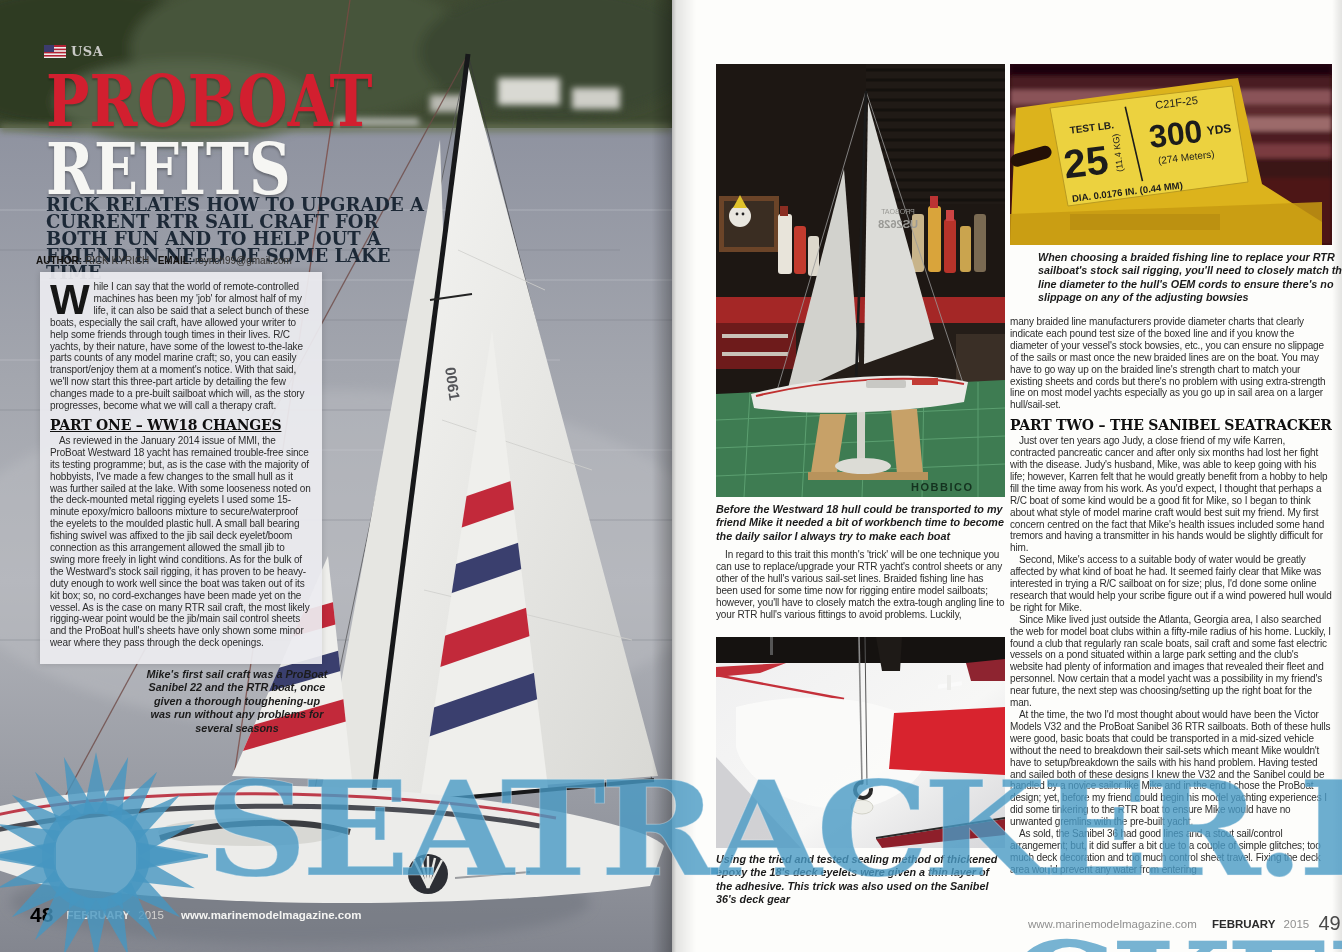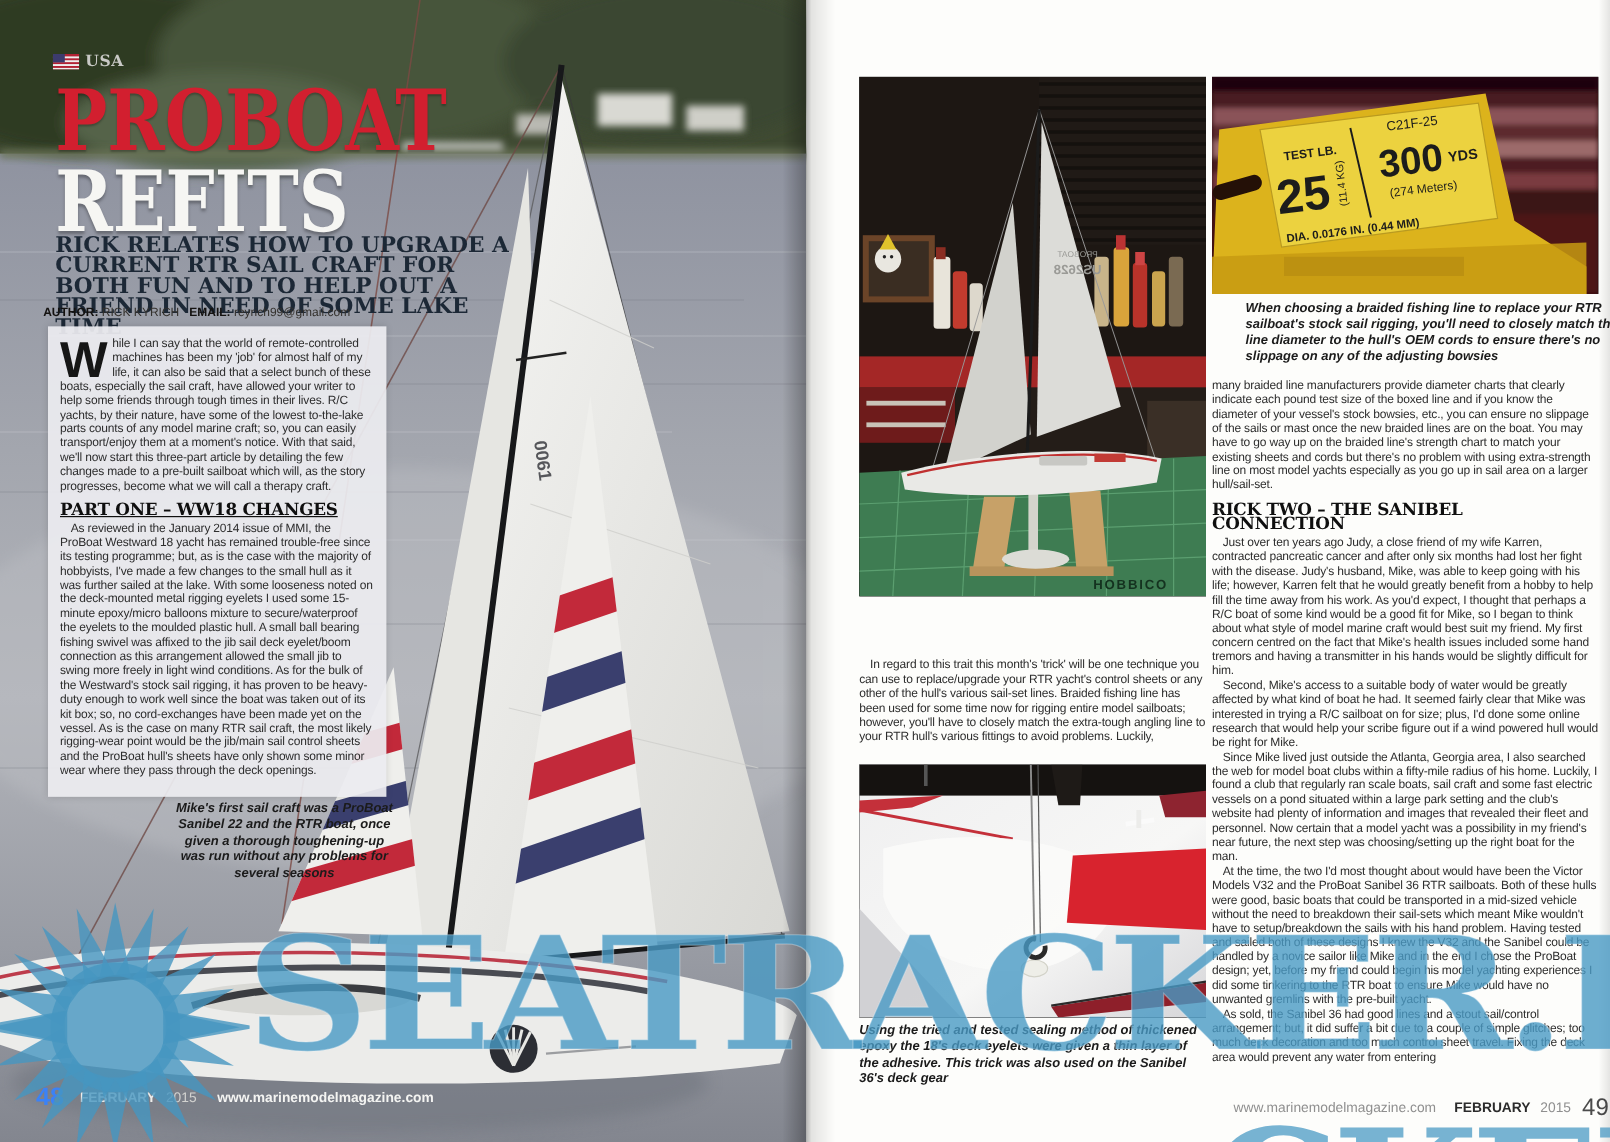--- a/index.html
+++ b/index.html
@@ -18,21 +18,21 @@
   #intro-panel{left:40px;top:272px;width:282px;height:392px;background:rgba(236,236,240,.93);box-sizing:border-box;padding:9px 10px;overflow:hidden;box-shadow:0 0 6px rgba(0,0,0,.15);}
   .body{font-size:10px;line-height:11.9px;color:#2d2d2d;letter-spacing:-.15px;}
   .body p{margin:0;}
   .ind{text-indent:9px;}
   .dropcap{float:left;font-size:42px;line-height:33px;font-weight:bold;color:#161616;margin:2px 4px 0 0;}
   .slab{font-family:"DejaVu Serif",serif;font-weight:bold;font-size:14px;letter-spacing:-.2px;color:#0f0f0f;margin:0 0 3px 0;}
   #left-caption{left:146px;top:668px;width:182px;text-align:center;}
   .caption{font-weight:bold;font-style:italic;font-size:10.8px;line-height:13.4px;color:#1b1b1b;}
   .footer-text{font-size:11.5px;}
   #footer-left{left:30px;top:903px;color:#eee;}
-  #fl-num{font-size:21px;font-weight:bold;color:#3b82f6;vertical-align:-3px;}
+  #fl-num{font-size:21px;font-weight:bold;color:#000000;vertical-align:-3px;}
   #fl-month{font-weight:bold;color:#ededeb;margin-left:10px;}
   #fl-year{color:#d2d2d0;margin-left:5px;}
   #fl-url{font-weight:bold;color:#f4f4f2;margin-left:14px;}
 
   
   #gutter{left:652px;top:0;width:44px;height:952px;background:linear-gradient(90deg,rgba(0,0,0,0) 0%,rgba(0,0,0,.28) 45%,rgba(0,0,0,.10) 55%,rgba(0,0,0,0) 100%);pointer-events:none;z-index:5;}
   #right-edge{left:1332px;top:0;width:10px;height:952px;background:linear-gradient(90deg,rgba(0,0,0,0),rgba(0,0,0,.10));pointer-events:none;z-index:5;}
 
   
   #right-page{left:672px;top:0;width:670px;height:952px;background:#fdfdfb;}
@@ -305,20 +305,21 @@
         <text x="182" y="164" font-size="11" font-weight="bold">US2628</text>
       </g>
       <line x1="150" y1="27" x2="140" y2="318" stroke="#1b1b1b" stroke-width="2.6"></line>
 
       <path d="M35,330 C100,312 200,306 252,318 L248,338 C180,350 90,352 38,344 Z" fill="#e9e9e6"></path>
       <path d="M40,332 C110,315 200,310 248,320" stroke="#c03030" stroke-width="2" fill="none"></path>
       <rect x="150" y="316" width="40" height="8" rx="2" fill="#c8c8c4"></rect>
       <rect x="196" y="314" width="26" height="7" fill="#c23b35"></rect>
     </svg>
   </div>
+  <div id="cap-workbench" class="abs caption">Before the Westward 18 hull could be transported to my friend Mike it needed a bit of workbench time to become the daily sailor I always try to make each boat</div>
   <div id="mid-body" class="abs body">
     <p class="ind">In regard to this trait this month's 'trick' will be one technique you can use to replace/upgrade your RTR yacht's control sheets or any other of the hull's various sail-set lines. Braided fishing line has been used for some time now for rigging entire model sailboats; however, you'll have to closely match the extra-tough angling line to your RTR hull's various fittings to avoid problems. Luckily,</p>
   </div>
 
   <div id="photo-deck" class="abs photo">
     <svg width="289" height="211" viewBox="0 0 289 211">
       <defs>
         <linearGradient id="deckg" x1="0" y1="0" x2="1" y2="1">
           <stop offset="0" stop-color="#efeff0"></stop>
             <stop offset=".6" stop-color="#f7f7f6"></stop>
@@ -384,21 +385,21 @@
           <text x="56" y="128" font-size="9.5" font-weight="bold">DIA. 0.0176 IN. (0.44 MM)</text>
         </g>
         <rect x="60" y="150" width="150" height="16" fill="#6b4a08" opacity=".15"></rect>
       </g>
     </svg>
   </div>
   <div id="cap-linebox" class="abs caption">When choosing a braided fishing line to replace your RTR sailboat's stock sail rigging, you'll need to closely match the line diameter to the hull's OEM cords to ensure there's no slippage on any of the adjusting bowsies</div>
 
   <div id="right-flow" class="abs body">
     <p>many braided line manufacturers provide diameter charts that clearly indicate each pound test size of the boxed line and if you know the diameter of your vessel's stock bowsies, etc., you can ensure no slippage of the sails or mast once the new braided lines are on the boat. You may have to go way up on the braided line's strength chart to match your existing sheets and cords but there's no problem with using extra-strength line on most model yachts especially as you go up in sail area on a larger hull/sail-set.</p>
-    <h3 class="slab">RICK TWO – THE SANIBEL CONNECTION</h3>
+    <h3 class="slab">PART TWO – THE SANIBEL SEATRACKER</h3>
     <p class="ind">Just over ten years ago Judy, a close friend of my wife Karren, contracted pancreatic cancer and after only six months had lost her fight with the disease. Judy's husband, Mike, was able to keep going with his life; however, Karren felt that he would greatly benefit from a hobby to help fill the time away from his work. As you'd expect, I thought that perhaps a R/C boat of some kind would be a good fit for Mike, so I began to think about what style of model marine craft would best suit my friend. My first concern centred on the fact that Mike's health issues included some hand tremors and having a transmitter in his hands would be slightly difficult for him.</p>
     <p class="ind">Second, Mike's access to a suitable body of water would be greatly affected by what kind of boat he had. It seemed fairly clear that Mike was interested in trying a R/C sailboat on for size; plus, I'd done some online research that would help your scribe figure out if a wind powered hull would be right for Mike.</p>
     <p class="ind">Since Mike lived just outside the Atlanta, Georgia area, I also searched the web for model boat clubs within a fifty-mile radius of his home. Luckily, I found a club that regularly ran scale boats, sail craft and some fast electric vessels on a pond situated within a large park setting and the club's website had plenty of information and images that revealed their fleet and personnel. Now certain that a model yacht was a possibility in my friend's near future, the next step was choosing/setting up the right boat for the man.</p>
     <p class="ind">At the time, the two I'd most thought about would have been the Victor Models V32 and the ProBoat Sanibel 36 RTR sailboats. Both of these hulls were good, basic boats that could be transported in a mid-sized vehicle without the need to breakdown their sail-sets which meant Mike wouldn't have to setup/breakdown the sails with his hand problem. Having tested and sailed both of these designs I knew the V32 and the Sanibel could be handled by a novice sailor like Mike and in the end I chose the ProBoat design; yet, before my friend could begin his model yachting experiences I did some tinkering to the RTR boat to ensure Mike would have no unwanted gremlins with the pre-built yacht.</p>
     <p class="ind">As sold, the Sanibel 36 had good lines and a stout sail/control arrangement; but, it did suffer a bit due to a couple of simple glitches; too much deck decoration and too much control sheet travel. Fixing the deck area would prevent any water from entering</p>
   </div>
 
   <div id="footer-right" class="abs footer-text">
     <span id="fr-url">www.marinemodelmagazine.com</span>
     <span id="fr-month">FEBRUARY</span>

